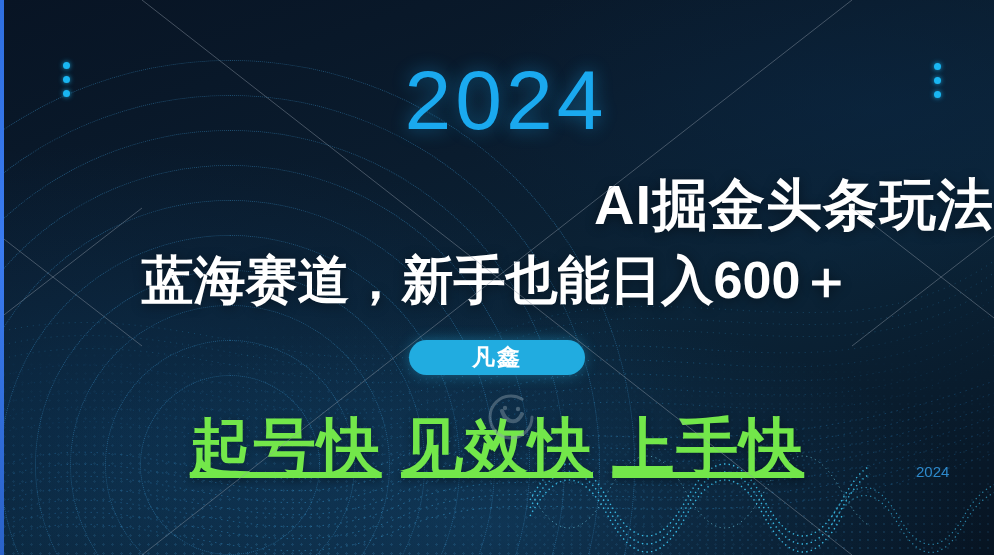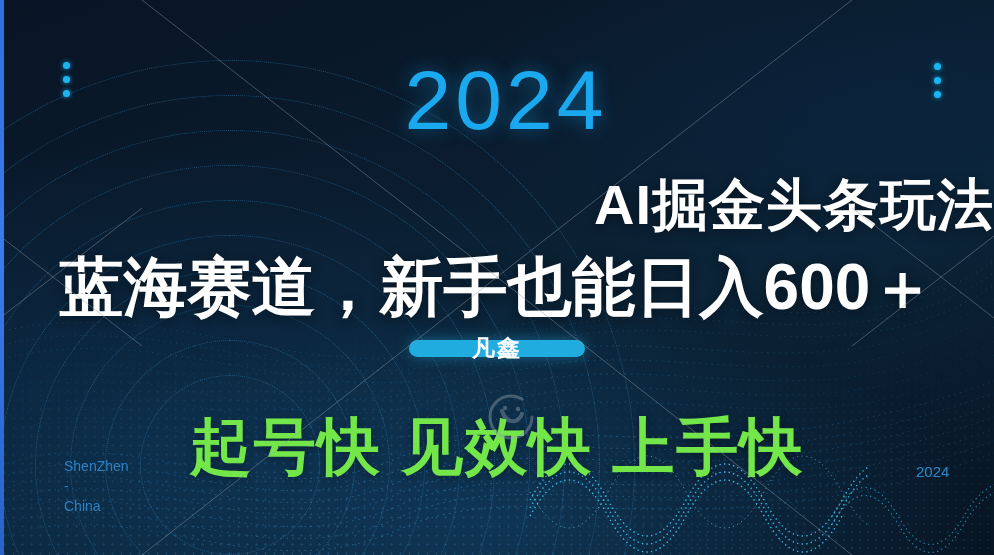--- a/index.html
+++ b/index.html
@@ -99,49 +99,49 @@
     font-size:56px; line-height:1.05;
     font-weight:700;
     color:#ffffff;
     letter-spacing:1px;
     text-shadow:0 2px 12px rgba(0,0,0,.45);
   }
 
   .subline{
     position:absolute; left:0; right:0; top:252px;
     text-align:center;
-    font-size:64px; line-height:1.1;
+    font-size:52px; line-height:1.1;
     font-weight:700;
     color:#ffffff;
     letter-spacing:0px;
     text-shadow:0 2px 12px rgba(0,0,0,.45);
   }
 
   .badge-wrap{ position:absolute; left:0; right:0; top:340px; display:flex; justify-content:center; }
   .badge{
-    min-width:176px; height:17px;
+    min-width:176px; height:35px;
     border-radius:18px;
     background:#21ace0;
     color:#ffffff;
     font-size:23px; font-weight:700;
     display:flex; align-items:center; justify-content:center;
     letter-spacing:2px;
     box-shadow:0 0 14px rgba(33,172,224,.45);
   }
 
   .tagline{
     position:absolute; left:0; right:0; top:414px;
     text-align:center;
     font-size:62px; line-height:1.05;
     font-weight:700;
     color:#73e74a;
     letter-spacing:2px;
     text-shadow:0 2px 10px rgba(0,0,0,.35);
   }
-  .tagline span{ margin:0 0; }
+  .tagline span{ margin:0 0;text-decoration:underline; }
 
   
   .wm-city{
     position:absolute; left:64px; top:456px; z-index:28;
     font-size:14px; line-height:20px; color:#2f86c9; opacity:.95;
     font-family:"Liberation Sans", sans-serif;
   }
   .wm-year-sm{
     position:absolute; left:916px; top:463px; z-index:28;
     font-size:15px; color:#2f8fd4; opacity:.95;
@@ -277,21 +277,16 @@
 
   <div class="wm-logo">
     <svg viewBox="0 0 50 50" width="50" height="50">
       <circle cx="25" cy="25" r="21" fill="none" stroke="#8fa2ae" stroke-width="3" stroke-dasharray="110 22" stroke-linecap="round"></circle>
       <path d="M16,19 C20,31 31,33 36,22" fill="none" stroke="#8fa2ae" stroke-width="4" stroke-linecap="round"></path>
       <circle cx="19" cy="16" r="2.2" fill="#8fa2ae"></circle>
       <circle cx="32" cy="17" r="2.2" fill="#8fa2ae"></circle>
     </svg>
   </div>
 
-  <div class="wm-city">
-    <div>ShenZhen</div>
-    <div>-</div>
-    <div>China</div>
-  </div>
 
   <div class="wm-year-sm">2024</div>
 
 </div>
 
 </body></html>

